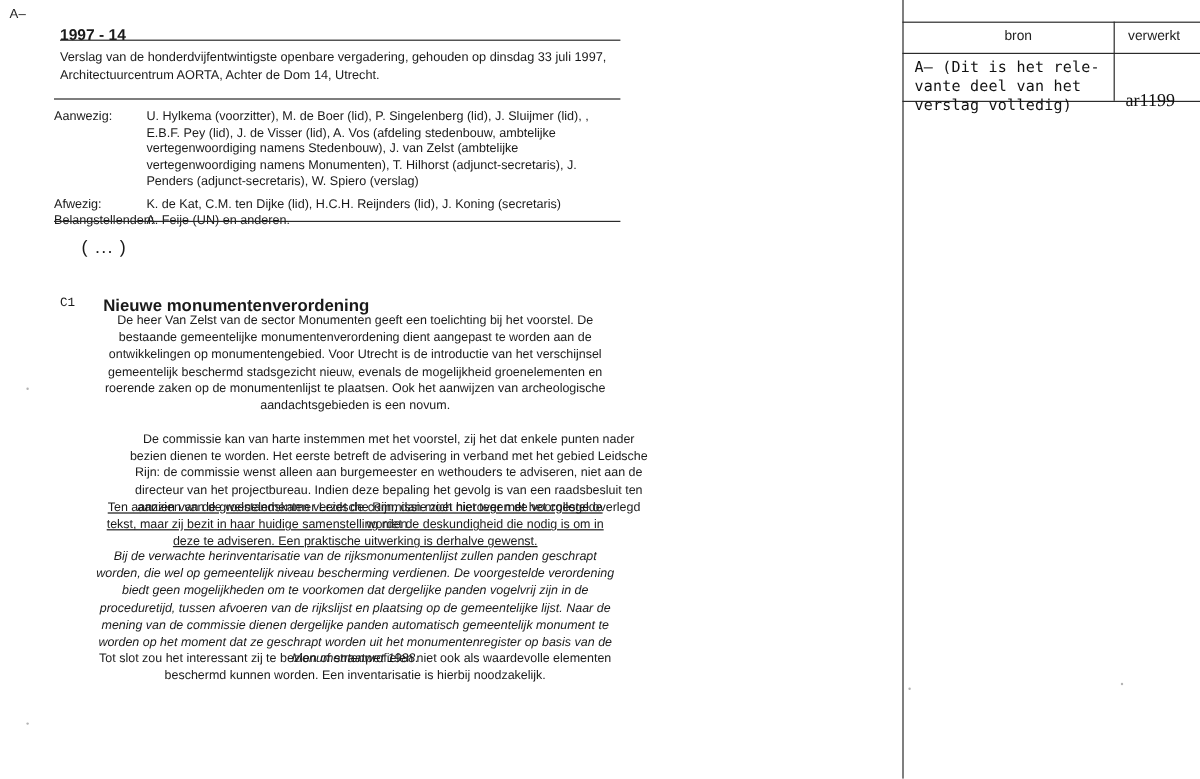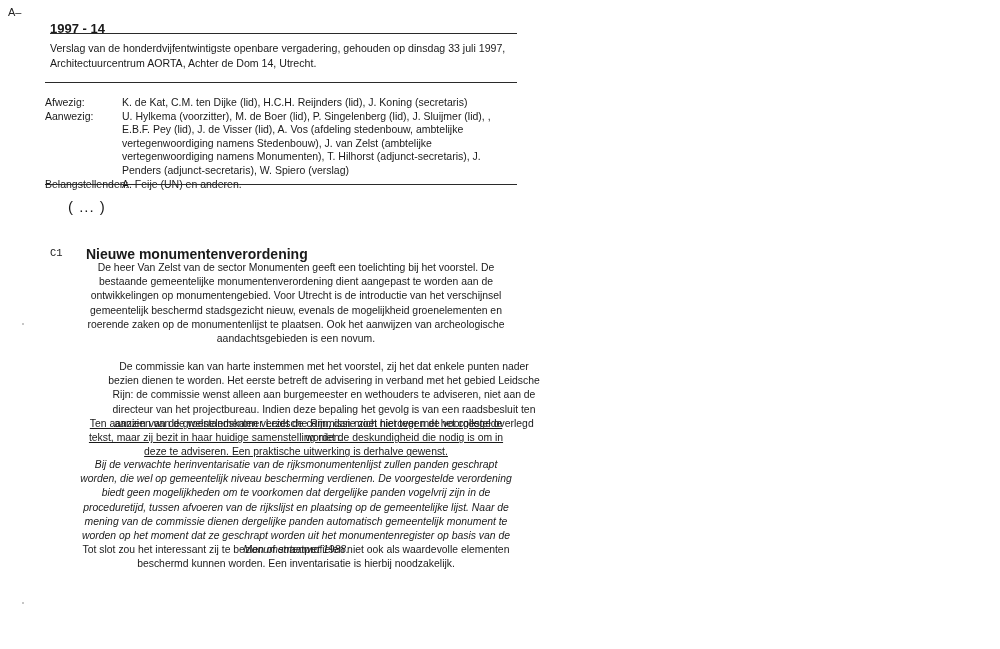--- a/index.html
+++ b/index.html
@@ -184,27 +184,27 @@
 
     <div class="hdr-sub">1997 - 14</div>
 
     <div class="rule" style="left:50px; top:33px; width:467px;"></div>
 
     <div class="intro">Verslag van de honderdvijfentwintigste openbare vergadering, gehouden op dinsdag 33 juli 1997, Architectuurcentrum AORTA, Achter de Dom 14, Utrecht.</div>
 
     <div class="rule" style="left:45px; top:82px; width:472px;"></div>
 
     <div class="attendees">
+      <div class="att-row">
+        <div class="att-label">Aanwezig:</div>
+        <div class="att-val">U. Hylkema (voorzitter), M. de Boer (lid), P. Singelenberg (lid), J. Sluijmer (lid), , E.B.F. Pey (lid), J. de Visser (lid), A. Vos (afdeling stedenbouw, ambtelijke vertegenwoordiging namens Stedenbouw), J. van Zelst (ambtelijke vertegenwoordiging namens Monumenten), T. Hilhorst (adjunct-secretaris), J. Penders (adjunct-secretaris), W. Spiero (verslag)</div>
+      </div>
       <div class="att-row" style="margin-top:5px;">
         <div class="att-label">Afwezig:</div>
         <div class="att-val">K. de Kat, C.M. ten Dijke (lid), H.C.H. Reijnders (lid), J. Koning (secretaris)</div>
-      </div>
-      <div class="att-row">
-        <div class="att-label">Aanwezig:</div>
-        <div class="att-val">U. Hylkema (voorzitter), M. de Boer (lid), P. Singelenberg (lid), J. Sluijmer (lid), , E.B.F. Pey (lid), J. de Visser (lid), A. Vos (afdeling stedenbouw, ambtelijke vertegenwoordiging namens Stedenbouw), J. van Zelst (ambtelijke vertegenwoordiging namens Monumenten), T. Hilhorst (adjunct-secretaris), J. Penders (adjunct-secretaris), W. Spiero (verslag)</div>
       </div>
       <div class="att-row">
         <div class="att-label">Belangstellenden:</div>
         <div class="att-val">A. Feije (UN) en anderen.</div>
       </div>
     </div>
 
     <div class="rule" style="left:45px; top:184px; width:472px;"></div>
 
     <div class="ellipsis">( ... )</div>
@@ -215,14 +215,36 @@
     <div class="body-block b1">De heer Van Zelst  van de sector Monumenten geeft een toelichting bij het voorstel. De bestaande gemeentelijke monumentenverordening dient aangepast te worden aan de ontwikkelingen op monumentengebied. Voor Utrecht is de introductie van het verschijnsel gemeentelijk beschermd stadsgezicht nieuw, evenals de mogelijkheid groenelementen en roerende zaken op de monumentenlijst te plaatsen. Ook het aanwijzen van archeologische aandachtsgebieden is een novum.</div>
     <div class="body-block b2">De commissie kan van harte instemmen met het voorstel, zij het dat enkele punten nader bezien dienen te worden. Het eerste betreft de advisering in verband met het gebied Leidsche Rijn: de commissie wenst alleen aan burgemeester en wethouders te adviseren, niet aan de directeur van het projectbureau. Indien deze bepaling het gevolg is van een raadsbesluit ten aanzien van de welstandskamer Leidsche Rijn,  dan moet hierover met het college overlegd worden.</div>
     <div class="body-block b3">Ten aanzien van de groenelementen verzet de commissie zich niet tegen de voorgestelde tekst, maar zij bezit in haar huidige samenstelling niet de deskundigheid die nodig is om in deze te adviseren. Een praktische uitwerking is derhalve gewenst.</div>
     <div class="body-block b4">Bij de verwachte herinventarisatie van de rijksmonumentenlijst zullen panden geschrapt worden, die wel op gemeentelijk niveau bescherming verdienen. De voorgestelde verordening biedt geen mogelijkheden om te voorkomen dat dergelijke panden vogelvrij zijn in de proceduretijd, tussen afvoeren van de rijkslijst en plaatsing op de gemeentelijke lijst. Naar de mening van de commissie dienen dergelijke panden automatisch gemeentelijk monument te worden op het moment dat ze geschrapt worden uit het monumentenregister  op basis van de Monumentenwet 1988.</div>
     <div class="body-block b5">Tot slot zou het interessant zij  te bezien of straatprofielen niet ook als waardevolle elementen beschermd kunnen worden. Een inventarisatie is hierbij noodzakelijk.</div>
 
     <div class="speck" style="left:22px; top:323px;"></div>
     <div class="speck" style="left:22px; top:602px;"></div>
   </div>
 
+  <div class="stamp">
+
+    <div class="v-line" style="left:0px; top:0px; height:649px;"></div>
+
+    <div class="h-line" style="left:0px; top:18px; width:248px;"></div>
+    <div class="h-line" style="left:0px; top:44px; width:248px;"></div>
+    <div class="h-line" style="left:0px; top:84px; width:248px;"></div>
+
+    <div class="v-line" style="left:176px; top:18px; height:66px;"></div>
+
+    <div class="stamp-col-head" style="left:85px; top:24px;">bron</div>
+    <div class="stamp-col-head" style="left:188px; top:24px;">verwerkt</div>
+
+    <div class="hand" style="left:10px; top:47px;">A– (Dit is het rele-</div>
+    <div class="hand" style="left:10px; top:63px;">vante deel van het</div>
+    <div class="hand" style="left:10px; top:79px;">verslag volledig)</div>
+
+    <div class="hand-num" style="left:186px; top:76px;">ar1199</div>
+
+    <div class="speck" style="left:5px; top:573px;"></div>
+    <div class="speck" style="left:182px; top:569px;"></div>
+  </div>
 
 </div>
 
 </body></html>

